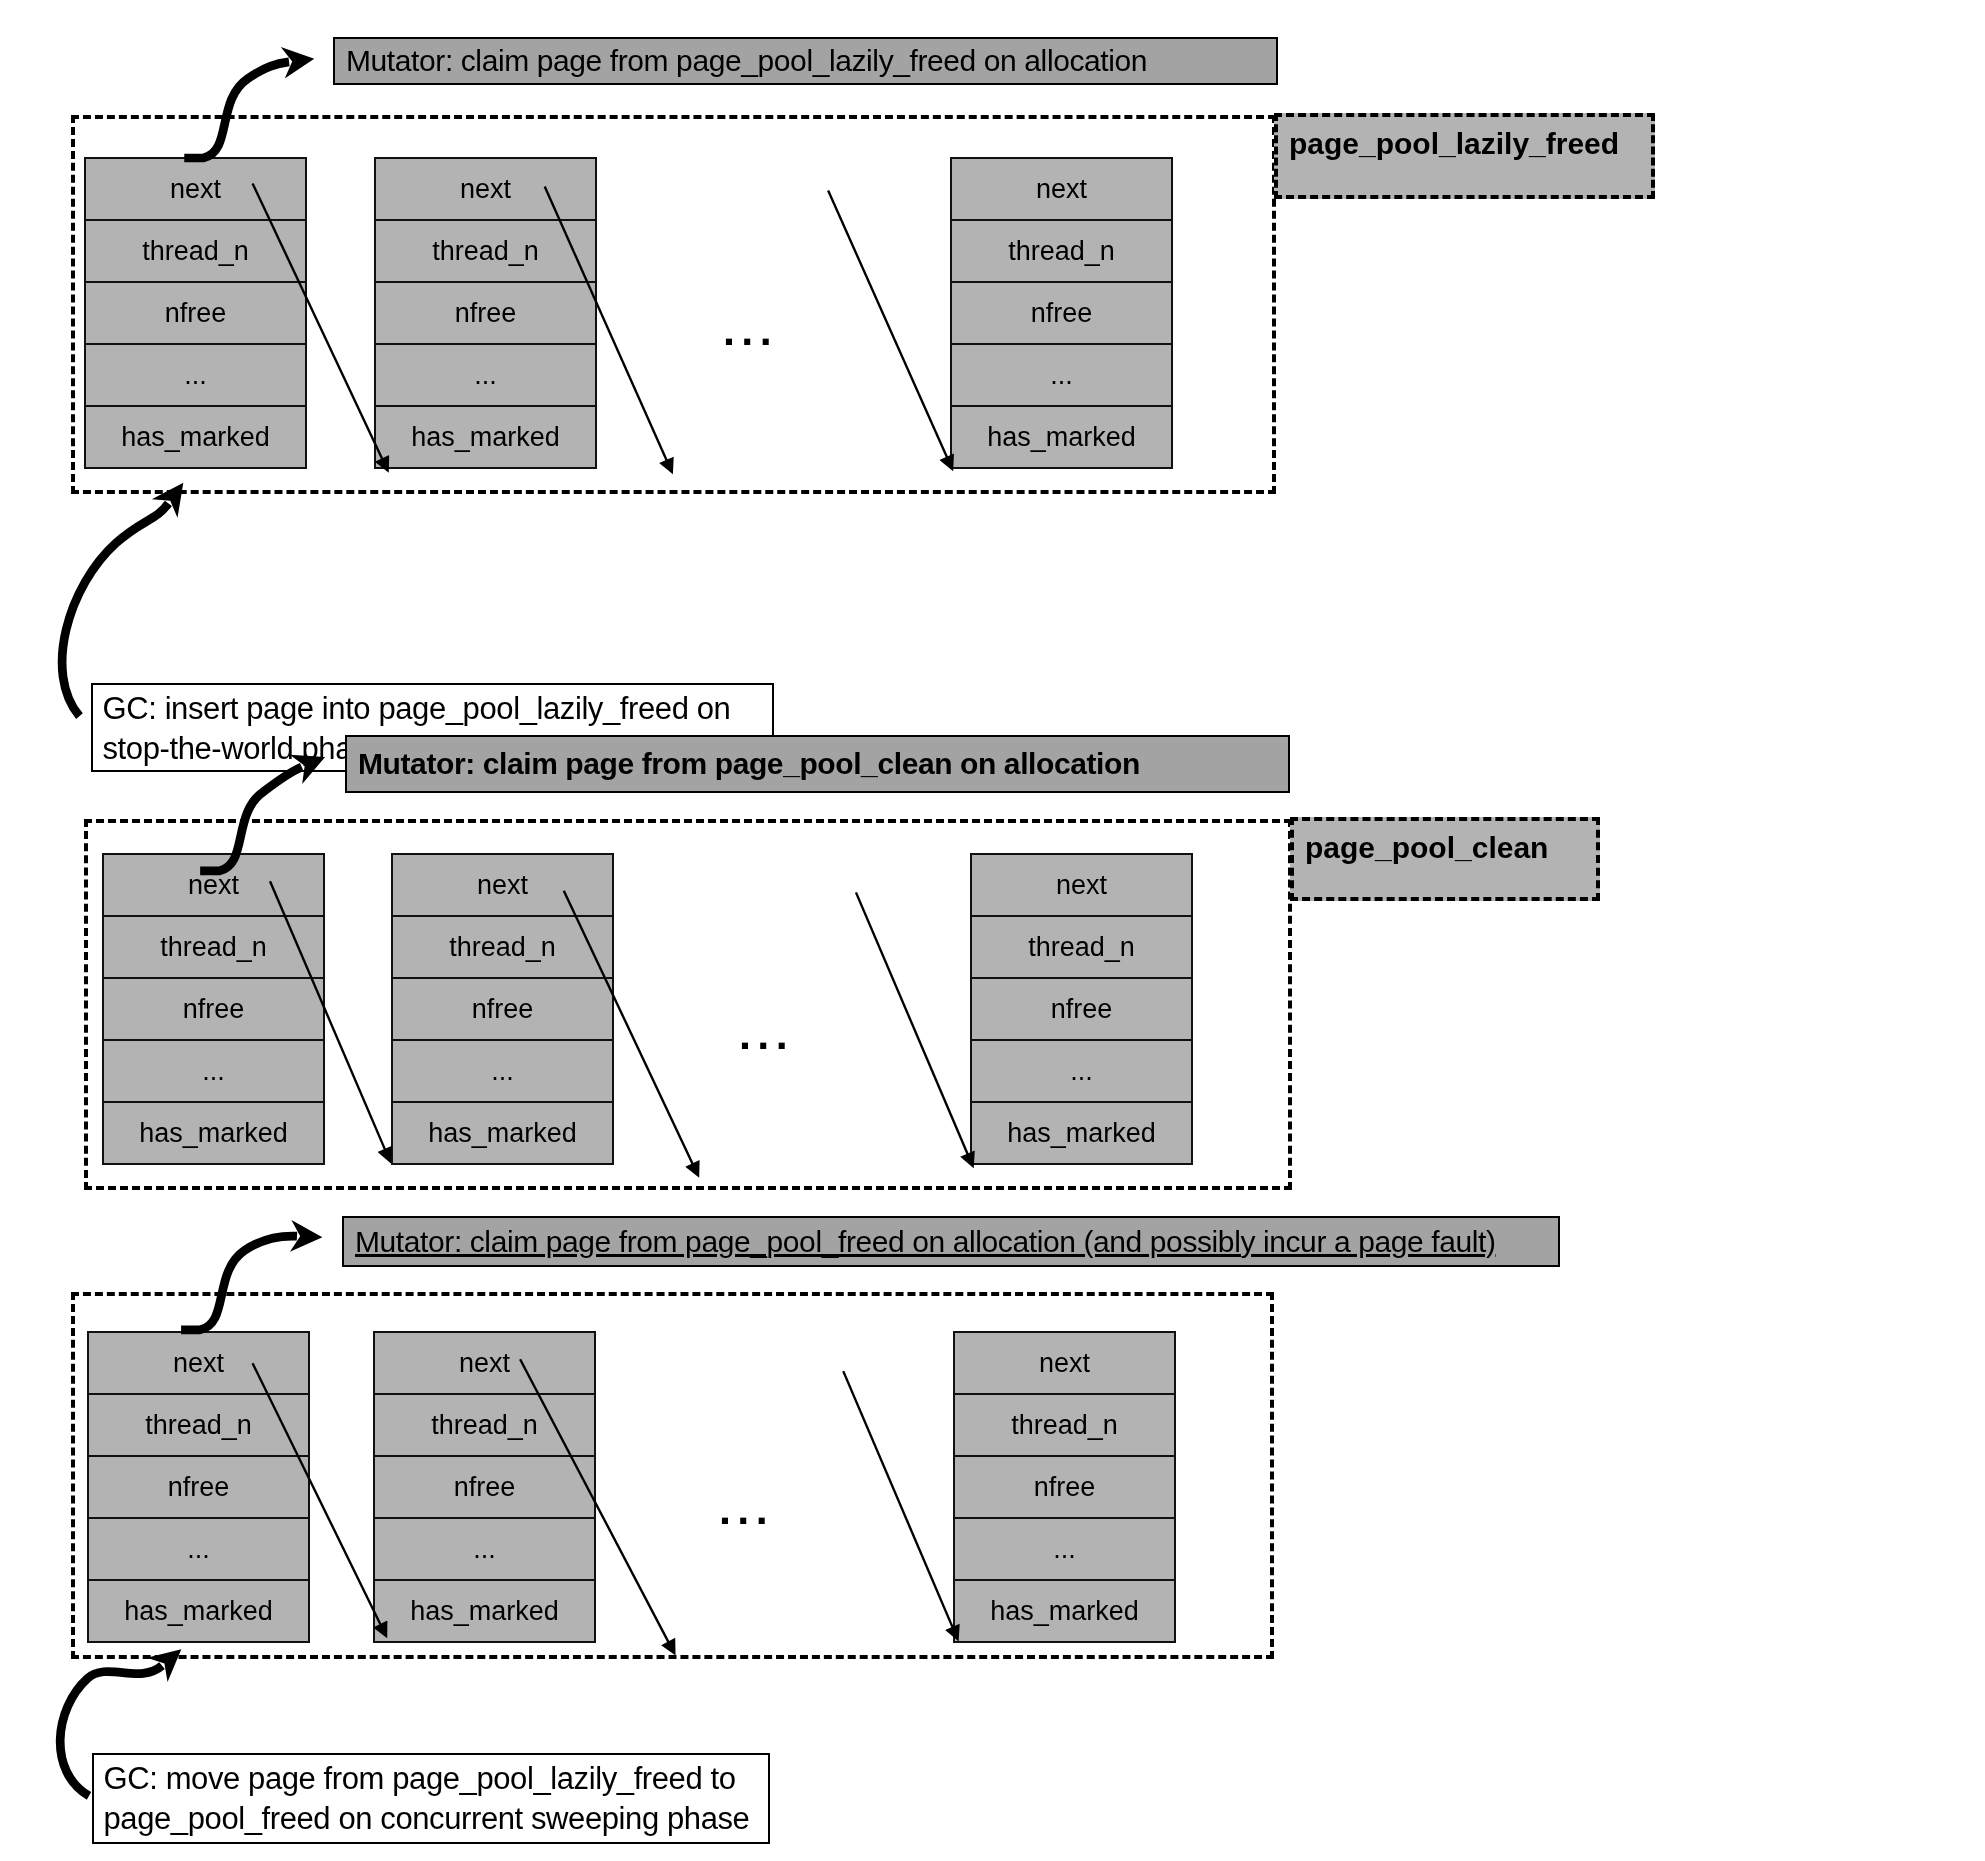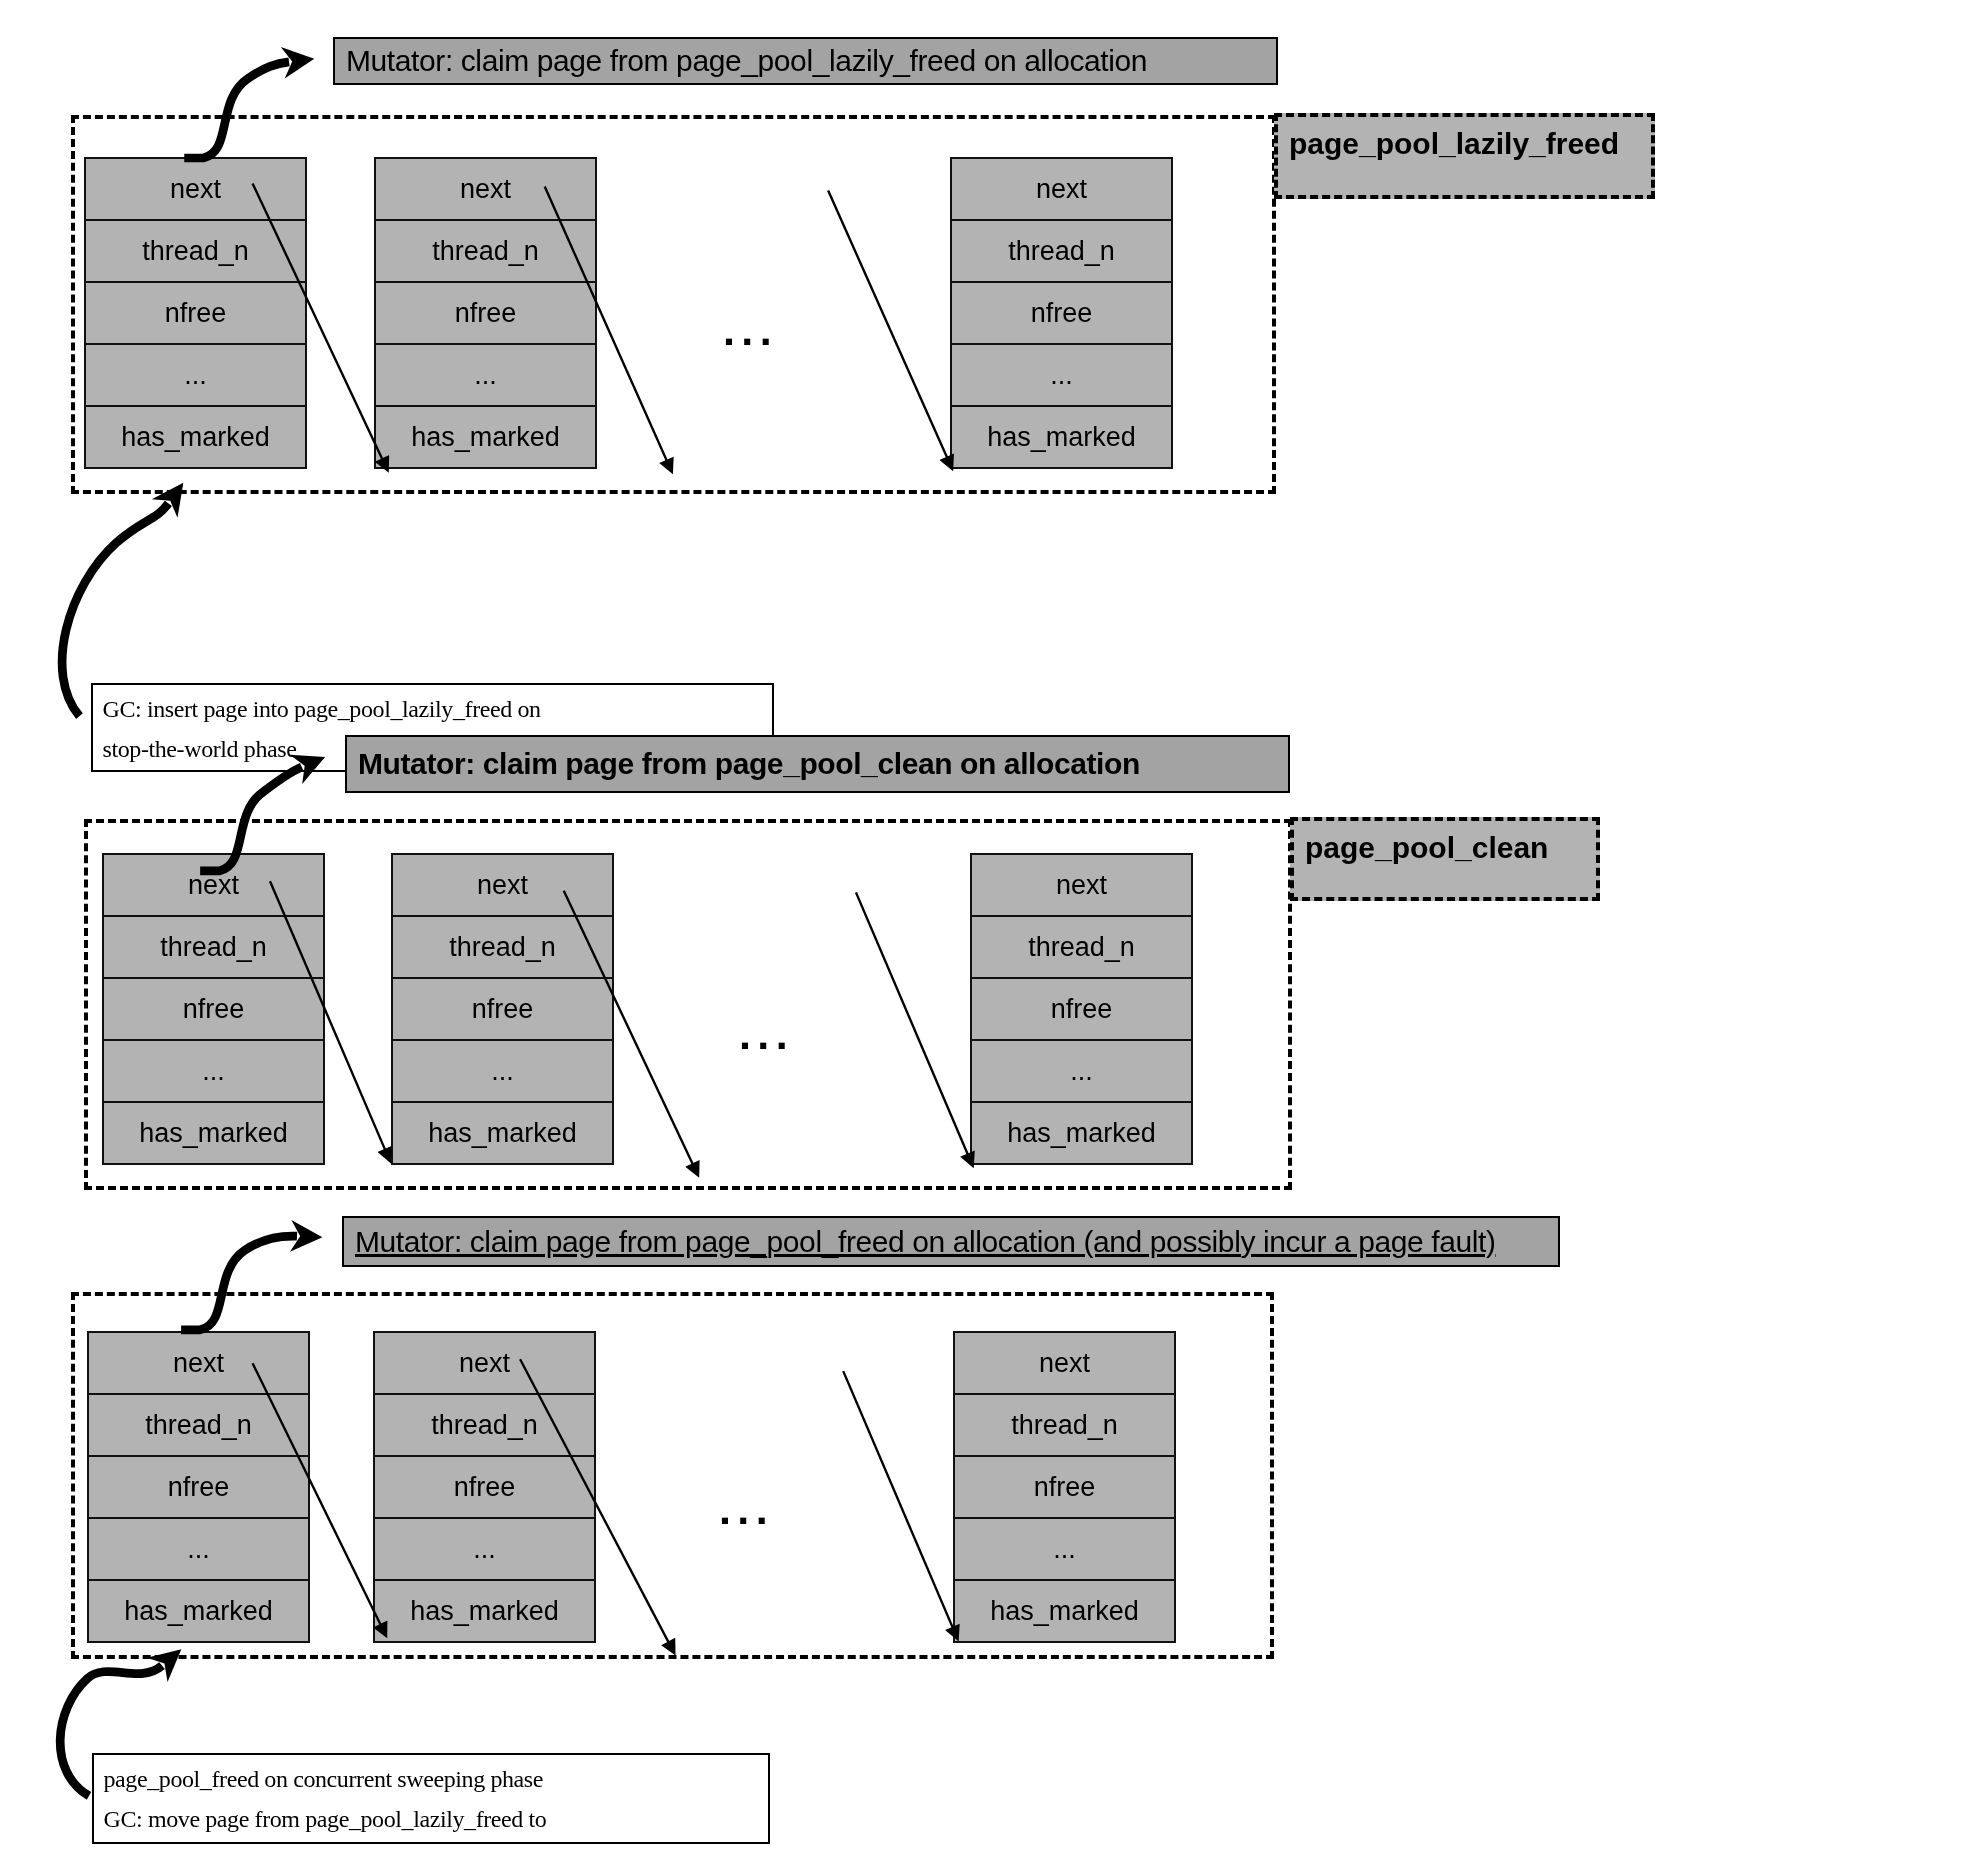--- a/index.html
+++ b/index.html
@@ -54,25 +54,24 @@
     display:flex;
     align-items:center;
     padding:0 11px;
     white-space:nowrap;
   }
   .gcnote{
     position:absolute;
     background:#fff;
     border:2.4px solid #000;
     box-sizing:border-box;
-    font-size:24px;
+    font-size:31px;
     line-height:40px;
     padding:4px 9.5px;
     letter-spacing:-0.4px;
-    font-family:Liberation Serif, serif;
   }
   .dots{
     position:absolute;
     width:103px;
     text-align:center;
     font-size:43px;
     font-weight:bold;
     letter-spacing:6.4px;
     line-height:48px;
   }
@@ -175,22 +174,22 @@
     <div class="cell">next</div>
     <div class="cell">thread_n</div>
     <div class="cell">nfree</div>
     <div class="cell">...</div>
     <div class="cell">has_marked</div>
   </div>
 
   <div class="dots" style="left:695px;top:1485px;">...</div>
 
   <div class="gcnote" style="left:92px;top:1753px;width:678px;height:91px;">
+    <div>GC: move page from page_pool_lazily_freed to</div>
     <div>page_pool_freed on concurrent sweeping phase</div>
-    <div>GC: move page from page_pool_lazily_freed to</div>
   </div>
 
   <svg class="arrows" width="1985" height="1861" viewBox="0 0 2500 2344">
     <defs>
       <marker id="smallhead" markerUnits="userSpaceOnUse" markerWidth="26" markerHeight="20" viewBox="0 0 10 10" refX="7" refY="5" orient="auto">
         <path d="M0,0 L10,5 L0,10 z" fill="#000"></path>
       </marker>
       <marker id="bighead" markerUnits="userSpaceOnUse" markerWidth="50" markerHeight="40" viewBox="0 0 10 10" refX="2" refY="5" orient="auto">
         <path d="M0,0 L10,5 L0,10 L3,5 z" fill="#000"></path>
       </marker>

